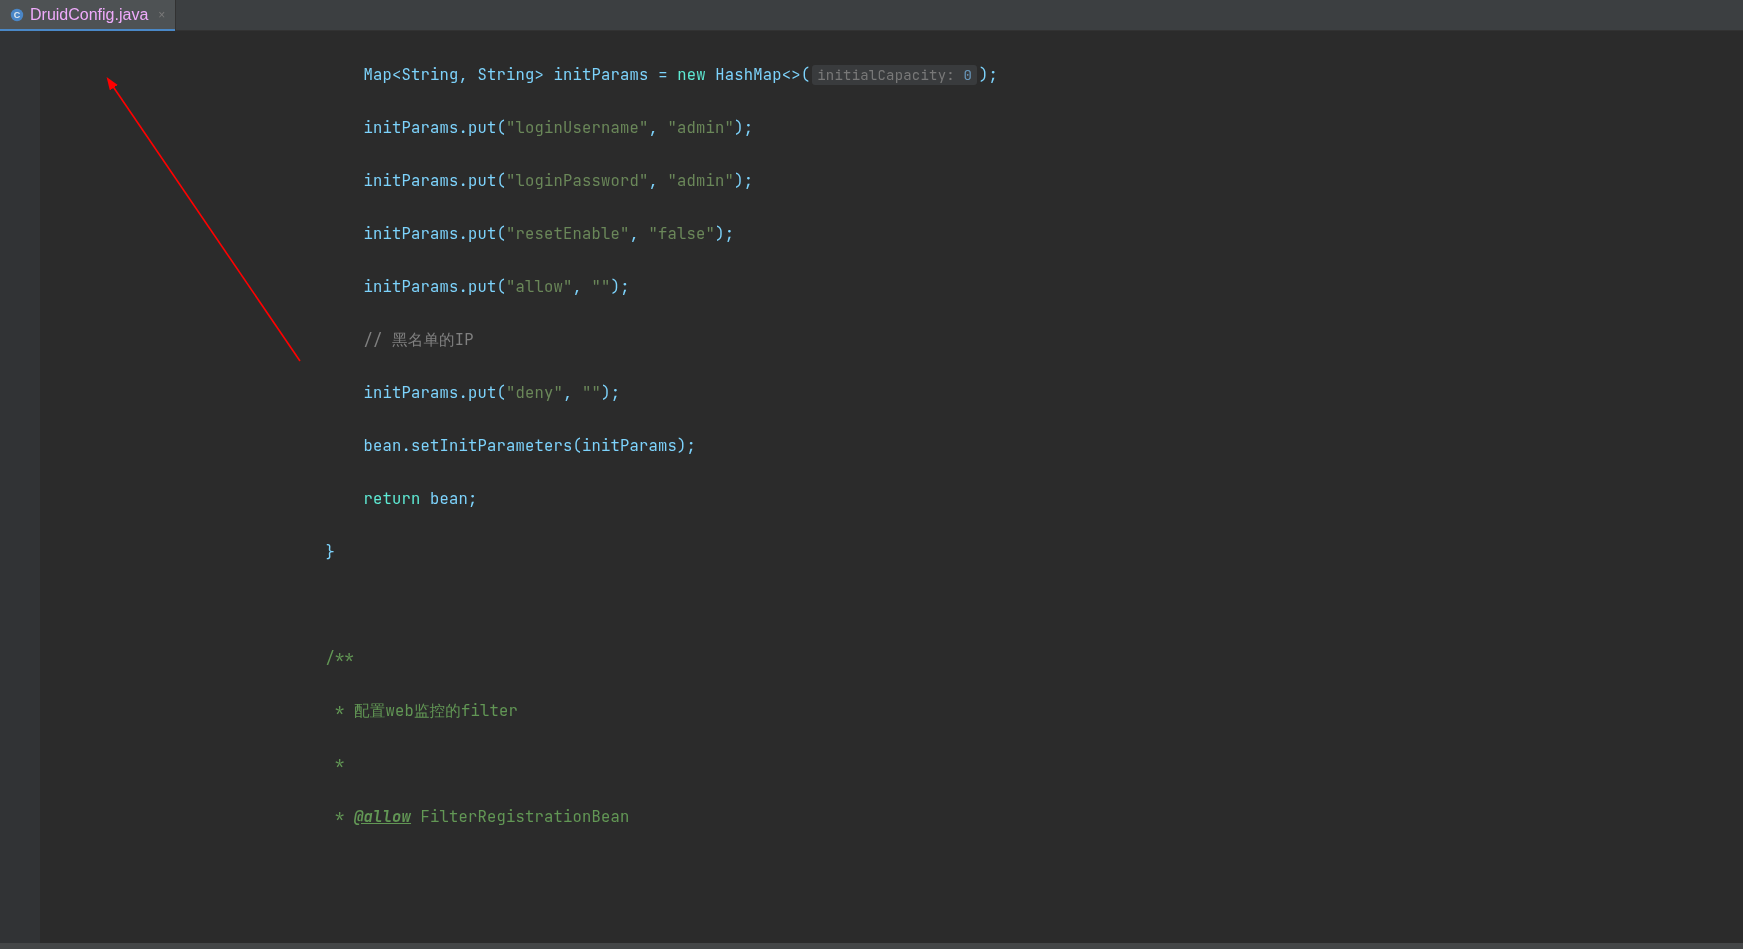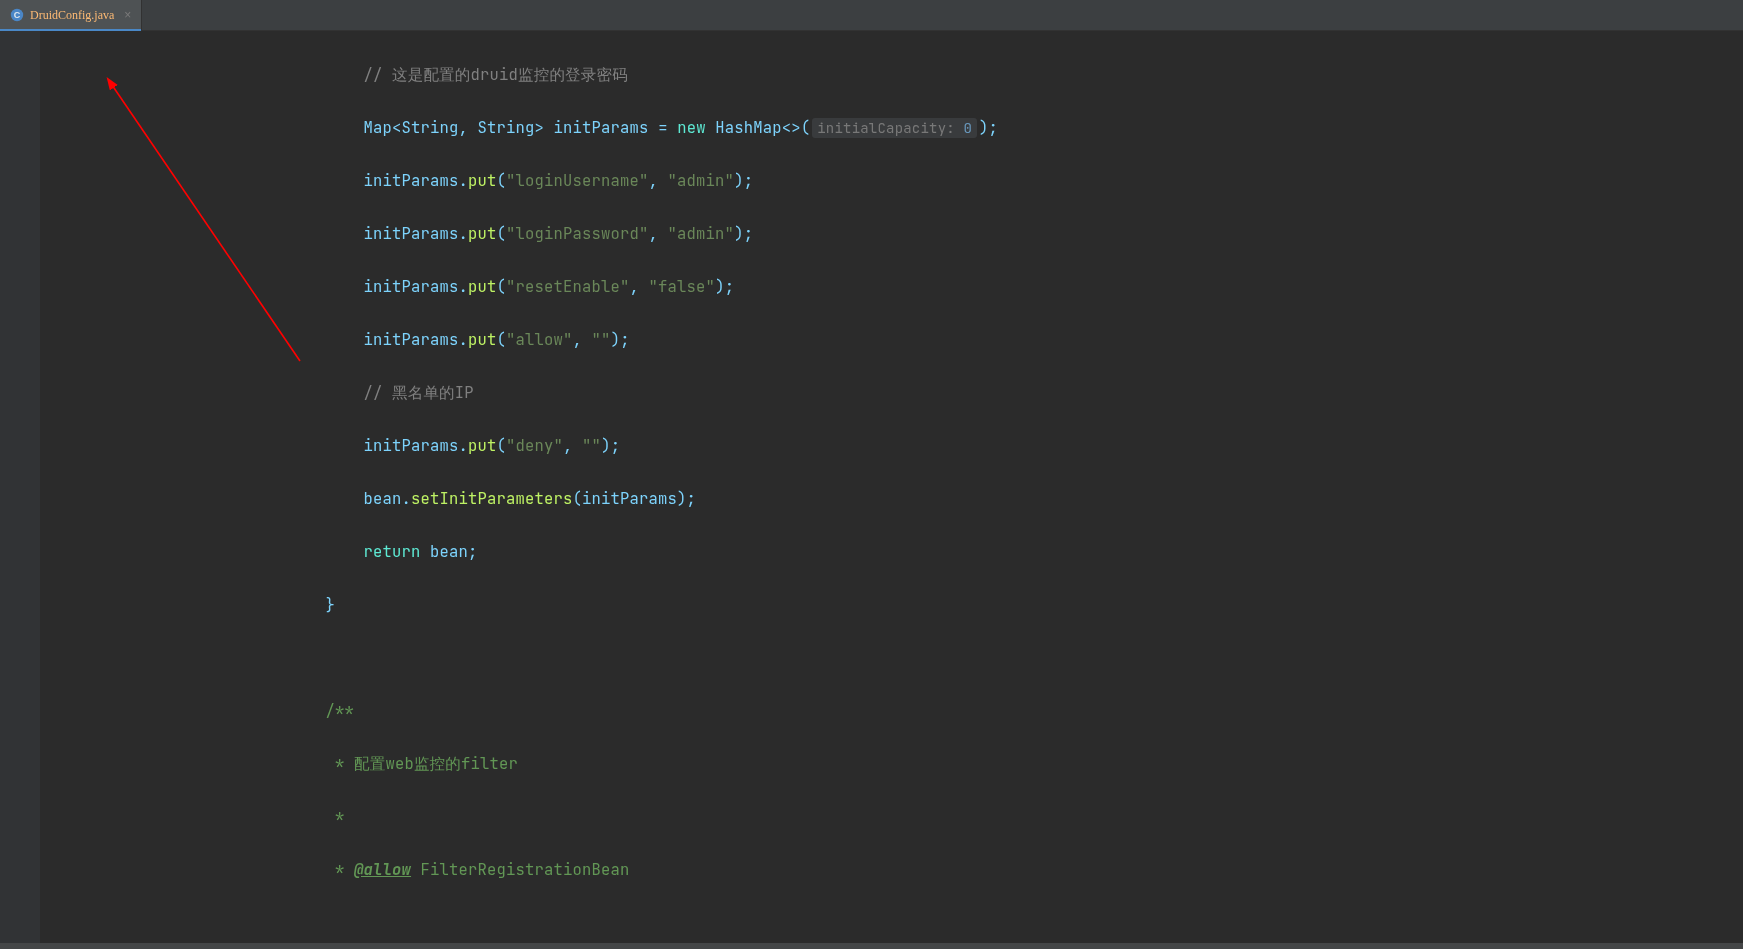--- a/index.html
+++ b/index.html
@@ -2,31 +2,31 @@
 <html><head>
 <meta charset="utf-8">
 <style>
   html,body{margin:0;padding:0;background:#2b2b2b;font-family:"JetBrains Mono","Consolas",monospace;font-size:15px;color:#a9b7c6;overflow:hidden;height:100%;}
   .root{display:flex;flex-direction:column;height:949px;width:1743px;position:relative;}
   .tabbar{height:30px;background:#3c3f41;display:flex;align-items:stretch;border-bottom:1px solid #323232;}
   .tab{display:flex;align-items:center;padding:0 10px;background:#4e5254;border-right:1px solid #323232;gap:6px;position:relative;}
   .tab.active{background:#4e5254;}
   .tab.active::after{content:"";position:absolute;left:0;right:0;bottom:-1px;height:2px;background:#4a88c7;}
   .tab .icon{width:14px;height:14px;display:inline-flex;align-items:center;justify-content:center;}
-  .tab .label{color:#fdba74;font-size:12px;font-family:Liberation Serif, serif;}
+  .tab .label{color:#f0abfc;font-size:16px;font-family:Liberation Sans, sans-serif;}
   .tab .close{color:#7a7a7a;font-size:12px;margin-left:4px;font-family:sans-serif;}
   .editor{flex:1;background:#2b2b2b;position:relative;overflow:hidden;}
   .gutter{position:absolute;left:0;top:0;bottom:0;width:40px;background:#313335;}
   .code{position:absolute;left:40px;right:0;top:0;bottom:0;padding:4px 0 0 0;white-space:pre;line-height:26.5px;font-size:15.5px;letter-spacing:0.2px;}
   .code .line{padding-left:10px;height:26.5px;}
   .c-kw{color:#5eead4;}
   .c-str{color:#6a8759;}
   .c-num{color:#6897bb;}
   .c-id{color:#7dd3fc;}
-  .c-method{color:#bef264;}
+  .c-method{color:#7dd3fc;}
   .c-comment{color:#808080;}
   .c-doc{color:#629755;}
   .c-doc-tag{color:#629755;font-style:italic;text-decoration:underline;font-weight:bold;}
   .c-hint{background:#393b3d;color:#787878;border-radius:3px;padding:1px 5px;margin:0 2px;font-size:14px;}
   .bottom-strip{height:6px;background:#444647;width:100%;}
   svg.arrow{position:absolute;left:40px;top:30px;pointer-events:none;}
 </style>
 </head>
 <body>
 
@@ -42,21 +42,20 @@
       </span>
       <span class="label">DruidConfig.java</span>
       <span class="close">×</span>
     </div>
   </div>
 
   <div class="editor">
     <div class="gutter"></div>
 
     <div class="code">
-<div class="line">                                 <span class="c-comment">// 这是配置的druid监控的登录密码</span></div>
 <div class="line">                                 <span class="c-id">Map</span><span class="c-id">&lt;</span><span class="c-id">String</span><span class="c-id">, </span><span class="c-id">String</span><span class="c-id">&gt; </span><span class="c-id">initParams</span><span class="c-id"> </span><span class="c-id">=</span><span class="c-id"> </span><span class="c-kw">new</span><span class="c-id"> </span><span class="c-id">HashMap</span><span class="c-id">&lt;&gt;(</span><span class="c-hint"><span>initialCapacity:</span> <span class="c-num">0</span></span><span class="c-id">);</span></div>
 <div class="line">                                 <span class="c-id">initParams</span><span class="c-id">.</span><span class="c-method">put</span><span class="c-id">(</span><span class="c-str">"loginUsername"</span><span class="c-id">, </span><span class="c-str">"admin"</span><span class="c-id">);</span></div>
 <div class="line">                                 <span class="c-id">initParams</span><span class="c-id">.</span><span class="c-method">put</span><span class="c-id">(</span><span class="c-str">"loginPassword"</span><span class="c-id">, </span><span class="c-str">"admin"</span><span class="c-id">);</span></div>
 <div class="line">                                 <span class="c-id">initParams</span><span class="c-id">.</span><span class="c-method">put</span><span class="c-id">(</span><span class="c-str">"resetEnable"</span><span class="c-id">, </span><span class="c-str">"false"</span><span class="c-id">);</span></div>
 <div class="line">                                 <span class="c-id">initParams</span><span class="c-id">.</span><span class="c-method">put</span><span class="c-id">(</span><span class="c-str">"allow"</span><span class="c-id">, </span><span class="c-str">""</span><span class="c-id">);</span></div>
 <div class="line">                                 <span class="c-comment">// 黑名单的IP</span></div>
 <div class="line">                                 <span class="c-id">initParams</span><span class="c-id">.</span><span class="c-method">put</span><span class="c-id">(</span><span class="c-str">"deny"</span><span class="c-id">, </span><span class="c-str">""</span><span class="c-id">);</span></div>
 <div class="line">                                 <span class="c-id">bean</span><span class="c-id">.</span><span class="c-method">setInitParameters</span><span class="c-id">(</span><span class="c-id">initParams</span><span class="c-id">);</span></div>
 <div class="line">                                 <span class="c-kw">return</span><span class="c-id"> </span><span class="c-id">bean</span><span class="c-id">;</span></div>
 <div class="line">                             <span class="c-id">}</span></div>

